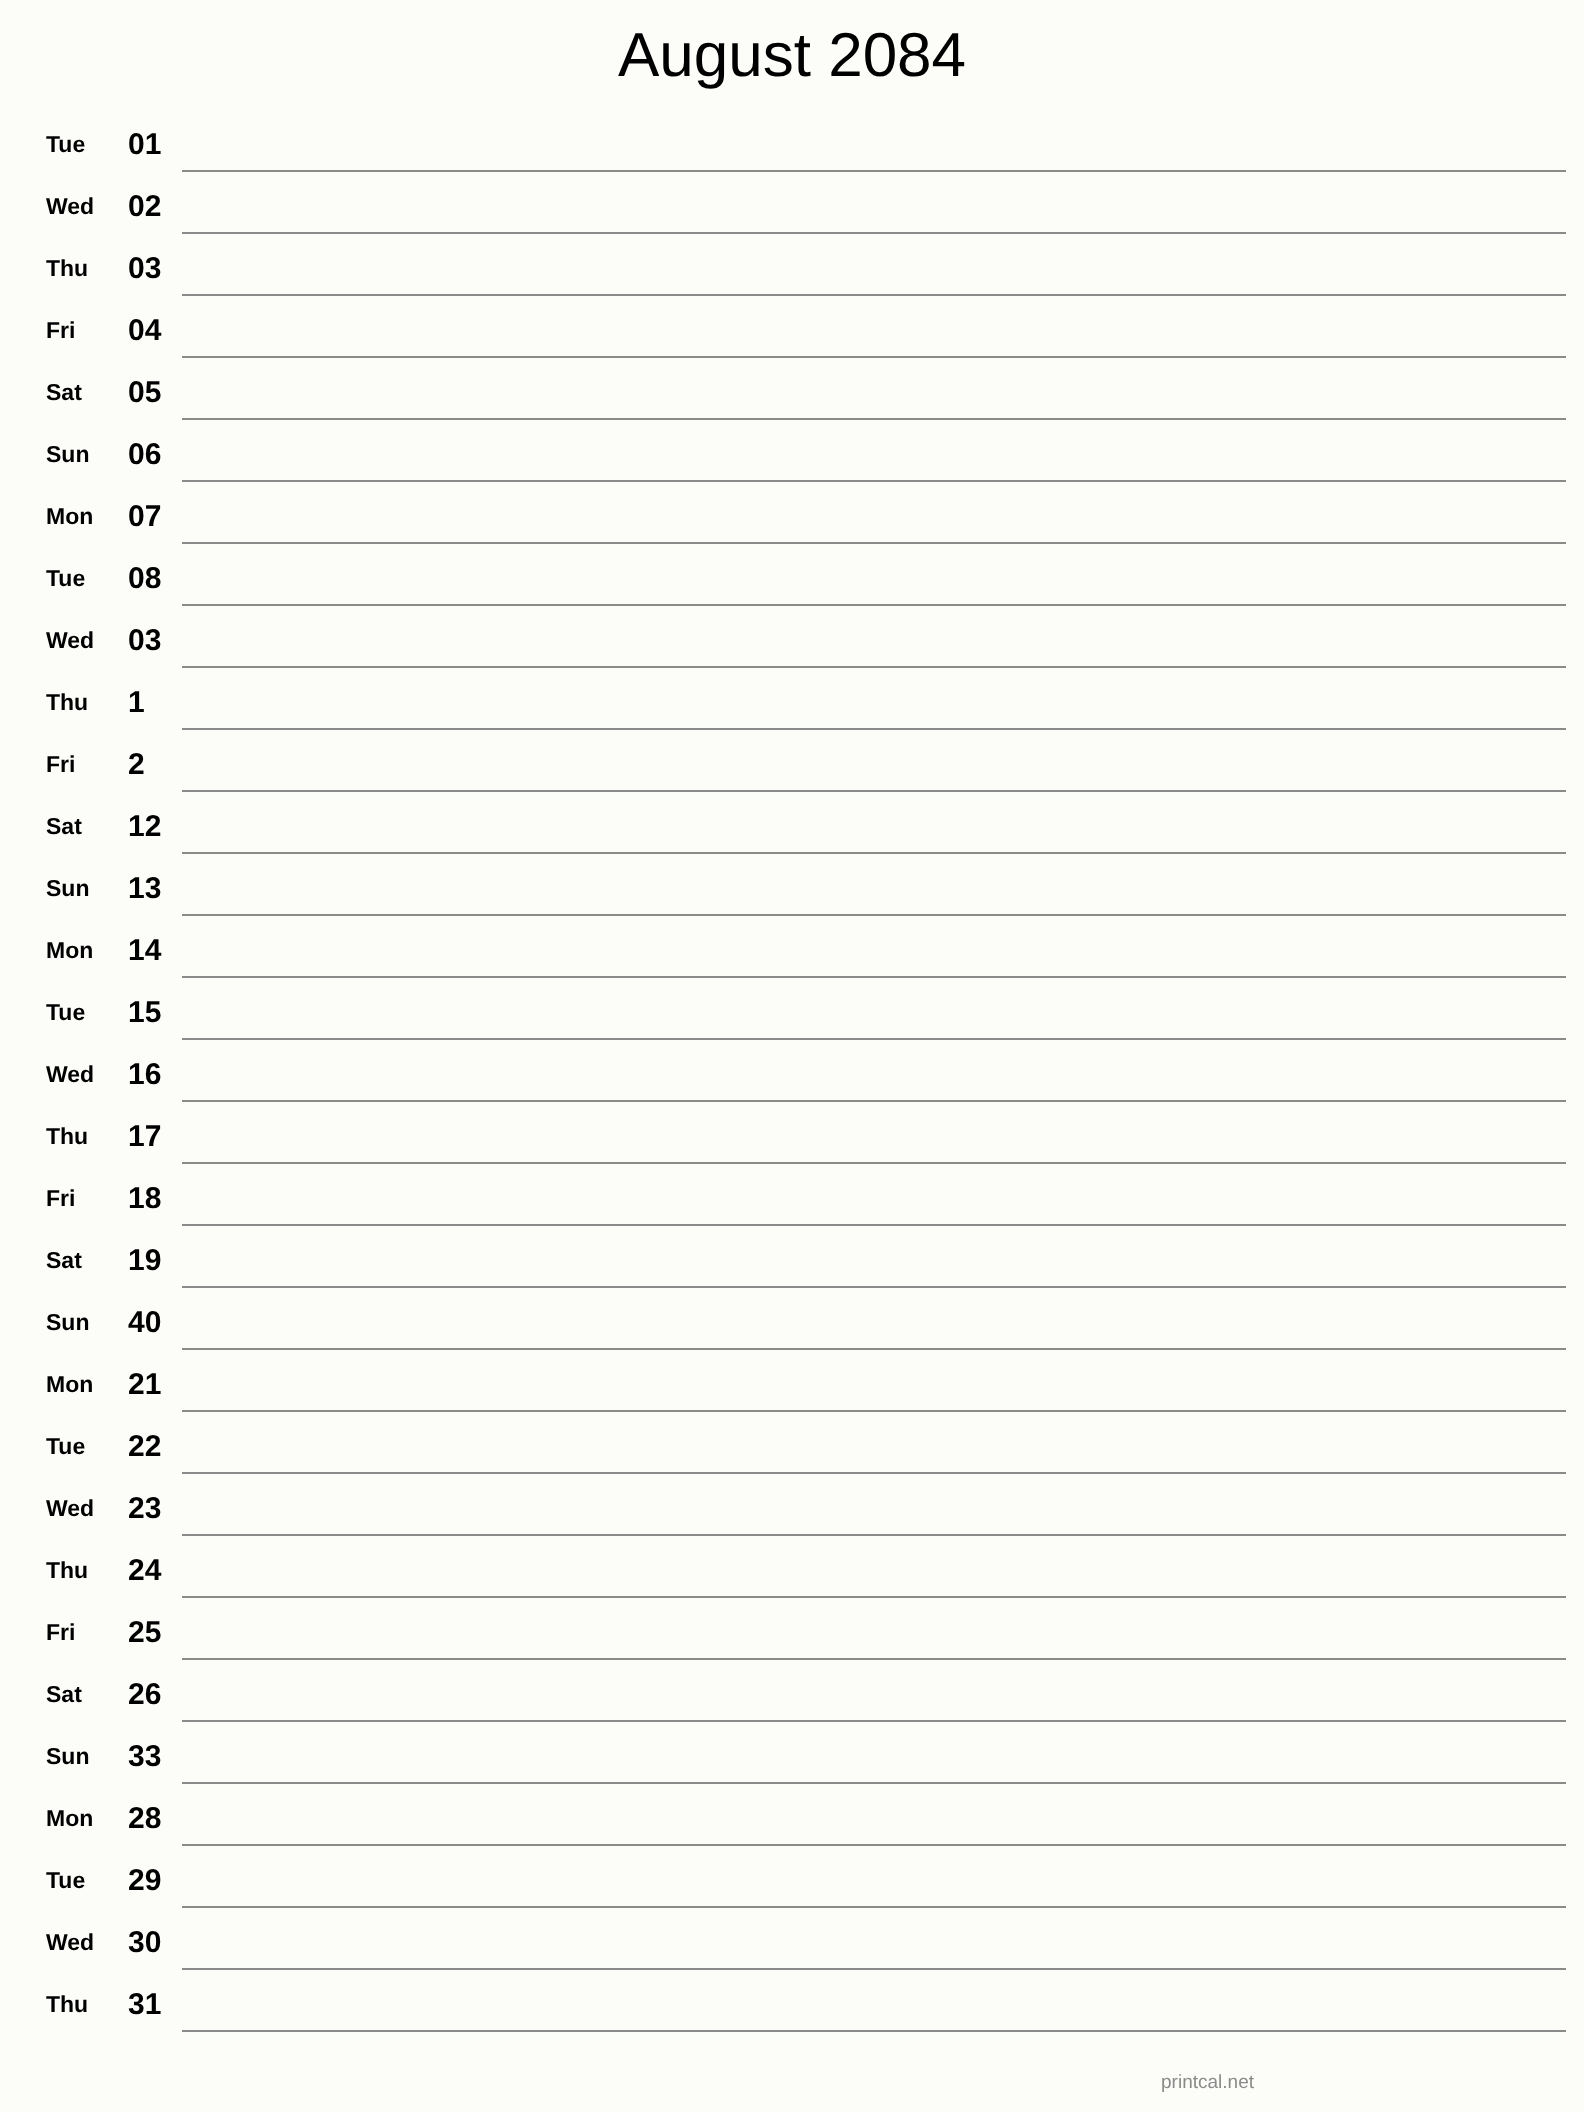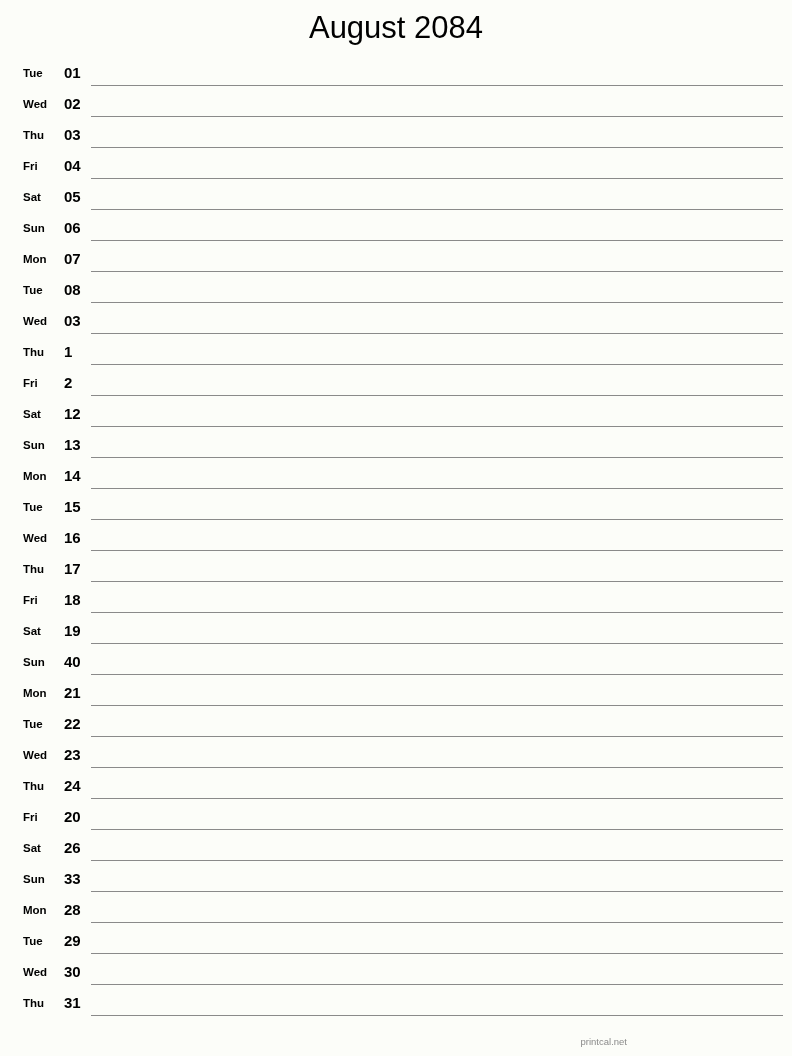--- a/index.html
+++ b/index.html
@@ -220,21 +220,21 @@
         <span class="day-number">23</span>
         <div class="day-rule"></div>
       </div>
       <div class="day-row">
         <span class="day-weekday">Thu</span>
         <span class="day-number">24</span>
         <div class="day-rule"></div>
       </div>
       <div class="day-row">
         <span class="day-weekday">Fri</span>
-        <span class="day-number">20</span>
+        <span class="day-number">25</span>
         <div class="day-rule"></div>
       </div>
       <div class="day-row">
         <span class="day-weekday">Sat</span>
         <span class="day-number">26</span>
         <div class="day-rule"></div>
       </div>
       <div class="day-row">
         <span class="day-weekday">Sun</span>
         <span class="day-number">33</span>

